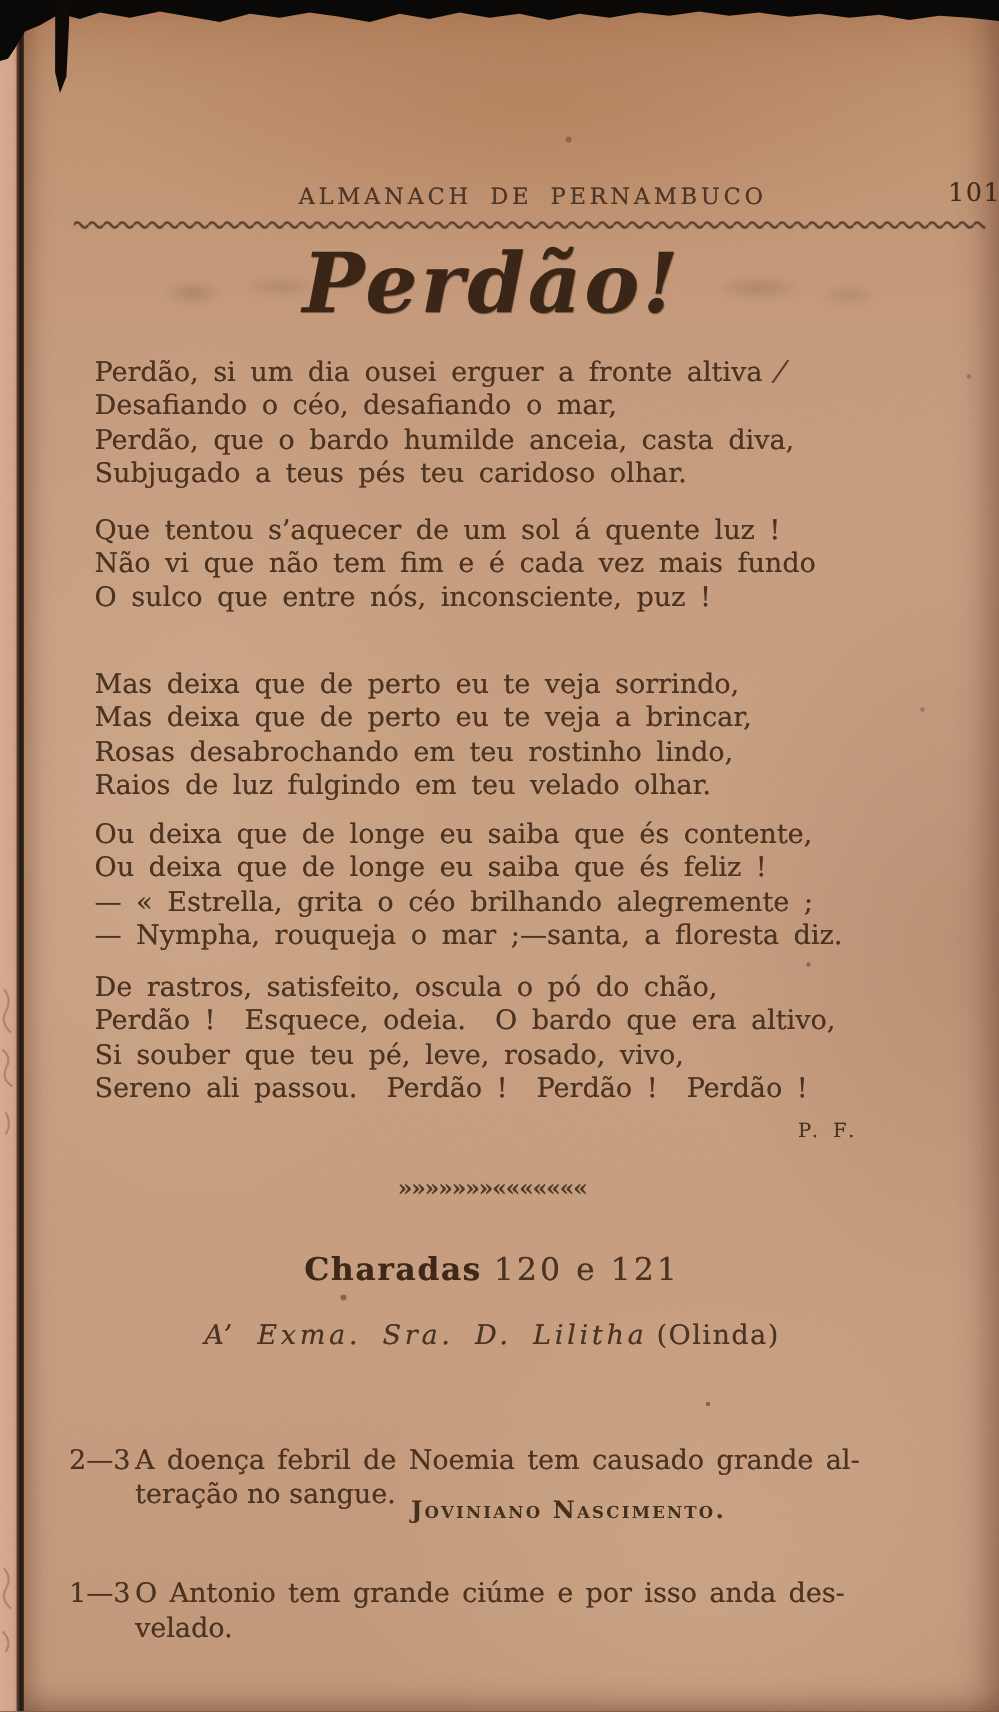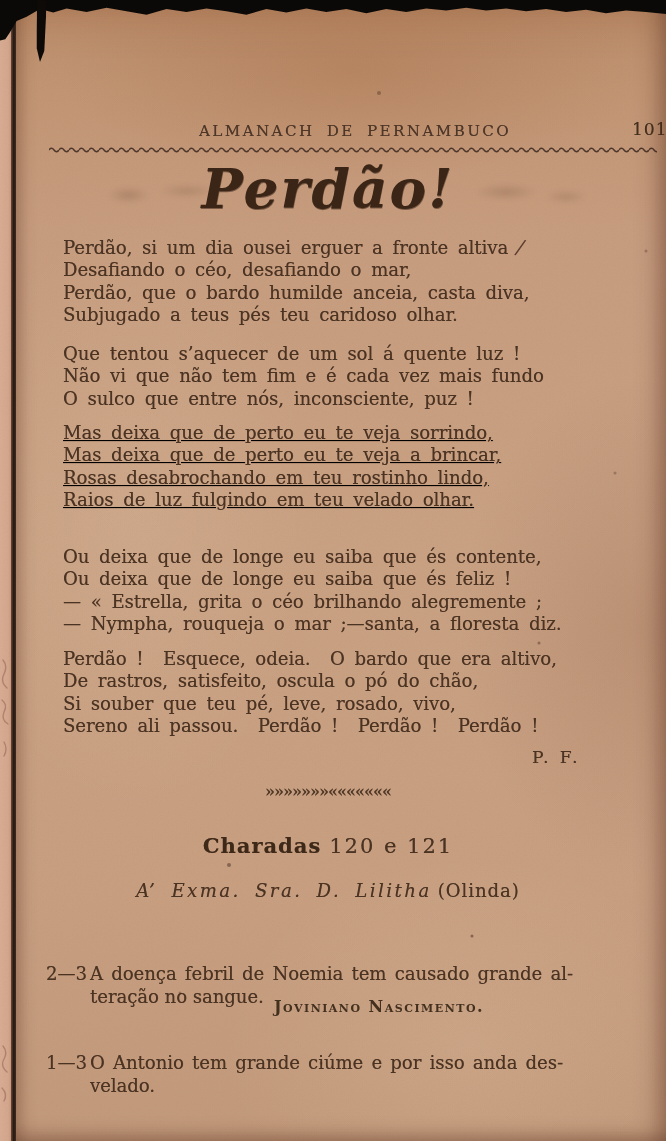--- a/index.html
+++ b/index.html
@@ -68,27 +68,27 @@
     color:#4d3628;font-weight:500;
   }
   .pagenum{position:absolute;left:587px;top:119px;font-size:17px;letter-spacing:1px;color:#43301f;margin-left:29px;}
   .wavy{position:absolute;left:33px;top:145px;}
   .poem-title{
     position:absolute;left:0;right:26px;top:156px;text-align:center;
     font-size:55px;font-style:italic;font-weight:bold;color:#3a2516;
     letter-spacing:2px;text-shadow:.4px .5px .6px rgba(45,26,15,.5);
   }
   .stanza{position:absolute;left:47px;right:24px;}
-  .s1{top:236px;} .s2{top:343px;} .s3{top:422px;text-decoration:underline;} .s4{top:546px;} .s5{top:648px;}
+  .s1{top:236px;} .s2{top:343px;} .s3{top:446px;} .s4{top:546px;} .s5{top:648px;}
   .poem-line{font-size:18px;line-height:22.3px;white-space:pre;word-spacing:4px;}
   .pen-mark{
     display:inline-block;margin-left:9px;font-size:20px;color:rgba(72,42,30,.85);
     transform:rotate(8deg);font-style:italic;text-shadow:none;
   }
-  .initials{position:absolute;left:516px;top:747px;font-size:17px;letter-spacing:3px;}
+  .initials{position:absolute;left:516px;top:747px;font-size:13px;letter-spacing:3px;}
   .ornament{
     position:absolute;left:0;right:26px;top:782px;text-align:center;
     font-size:16px;font-weight:bold;letter-spacing:-1px;color:#503826;
   }
   .charadas-heading{position:absolute;left:0;right:26px;top:833px;text-align:center;font-size:21px;}
   .charadas-heading .bold{font-weight:bold;letter-spacing:1px;color:#3e2918;}
   .charadas-heading .rest{font-weight:normal;letter-spacing:2px;margin-left:8px;}
   .dedication{position:absolute;left:0;right:26px;top:880px;text-align:center;font-size:18px;}
   .dedication .it{font-style:italic;letter-spacing:2.5px;word-spacing:6px;}
   .dedication .pl{letter-spacing:1px;margin-left:6px;}
@@ -158,22 +158,22 @@
     </div>
 
     <div class="stanza s4">
       <div class="poem-line ink">Ou deixa que de longe eu saiba que és contente,</div>
       <div class="poem-line ink">Ou deixa que de longe eu saiba que és feliz !</div>
       <div class="poem-line ink">— « Estrella, grita o céo brilhando alegremente ;</div>
       <div class="poem-line ink">— Nympha, rouqueja o mar ;—santa, a floresta diz.</div>
     </div>
 
     <div class="stanza s5">
+      <div class="poem-line ink">De rastros, satisfeito, oscula o pó do chão,</div>
       <div class="poem-line ink">Perdão !  Esquece, odeia.  O bardo que era altivo,</div>
-      <div class="poem-line ink">De rastros, satisfeito, oscula o pó do chão,</div>
       <div class="poem-line ink">Si souber que teu pé, leve, rosado, vivo,</div>
       <div class="poem-line ink">Sereno ali passou.  Perdão !  Perdão !  Perdão !</div>
     </div>
 
     <div class="initials ink">P. F.</div>
 
     <div class="ornament">»»»»»»»«««««««</div>
 
     <div class="charadas-heading ink">
       <span class="bold">Charadas</span><span class="rest">120 e 121</span>

